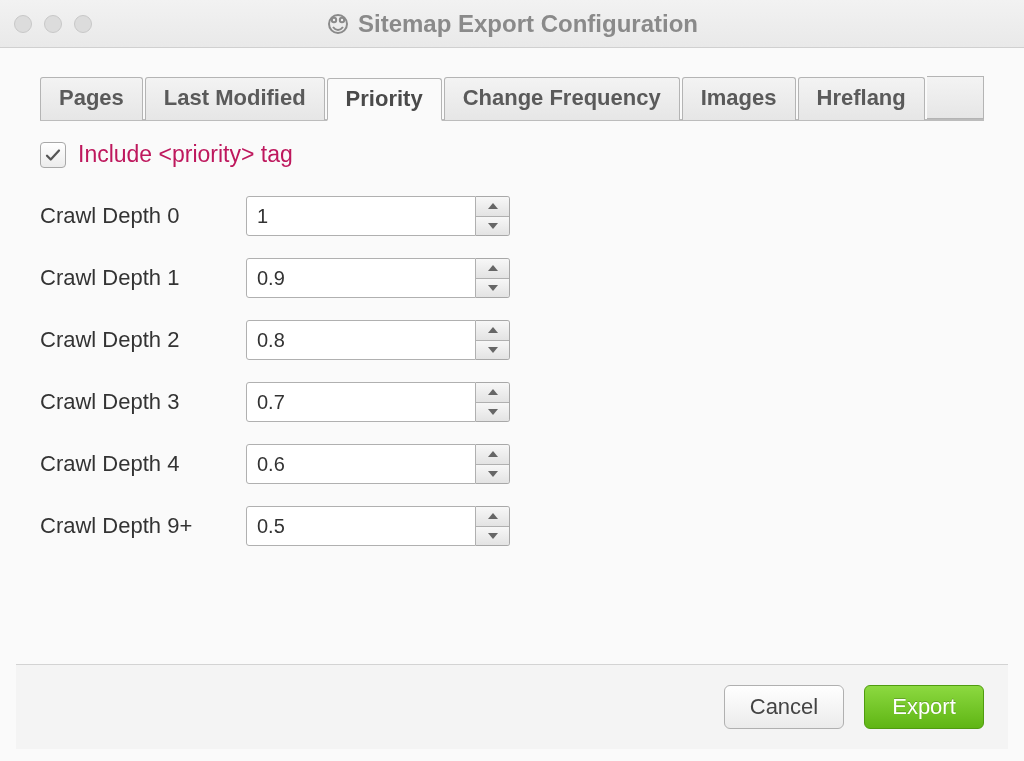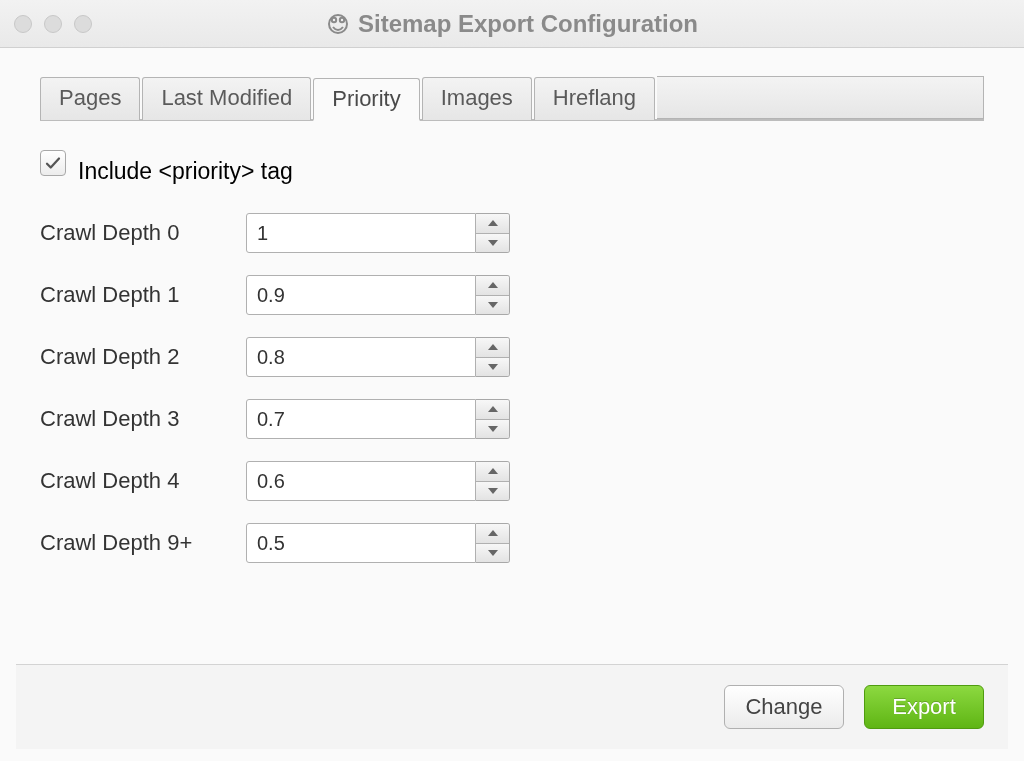--- a/index.html
+++ b/index.html
@@ -47,21 +47,21 @@
   .tabs {
     display: flex; align-items: stretch;
     border-bottom: 2px solid #bcbcbc;
     margin: 0 24px;
   }
   .tab {
     border: 1px solid #b4b4b4;
     border-bottom: none;
     background: linear-gradient(#f3f3f3,#e6e6e6);
     padding: 7px 18px;
-    font-size: 22px; font-weight: 400; color: #5a5a5a;
+    font-size: 22px; font-weight: 700; color: #5a5a5a;
     margin-right: 2px;
     border-radius: 3px 3px 0 0;
     cursor: pointer;
     position: relative;
     top: 1px;
   }
   .tab.active {
     background: #fafafa;
     border-bottom: 2px solid #fafafa;
     top: 2px;
@@ -85,21 +85,21 @@
     margin-bottom: 28px;
   }
   .chk {
     width: 26px; height: 26px;
     border: 1px solid #a8a8a8; border-radius: 4px;
     background: linear-gradient(#fff,#ececec);
     display: flex; align-items: center; justify-content: center;
     cursor: pointer;
   }
   .chk svg { width: 18px; height: 18px; color: #555; }
-  .chk-label { font-size: 23px; color: #000000; margin-top: 17px; }
+  .chk-label { font-size: 23px; color: #be185d; }
 
   .field-row {
     display: flex; align-items: center; gap: 36px;
     margin-bottom: 22px;
   }
   .field-label {
     width: 170px;
     font-size: 22px; color: #333;
   }
   .spinner {
@@ -181,20 +181,21 @@
       <span class="title-text">Sitemap Export Configuration</span>
     </div>
   </div>
 
   <div class="content">
 
     <div class="tabs">
       <div class="tab">Pages</div>
       <div class="tab">Last Modified</div>
       <div class="tab active">Priority</div>
+      <div class="tab">Change Frequency</div>
       <div class="tab">Images</div>
       <div class="tab">Hreflang</div>
       <div class="tab-filler"></div>
     </div>
 
     <div class="panel">
 
       <div class="checkbox-row">
         <div class="chk">
           <svg viewBox="0 0 24 24" fill="none" stroke="currentColor" stroke-width="3" stroke-linecap="round" stroke-linejoin="round">
@@ -314,18 +315,18 @@
                   <polygon points="1,1 11,1 6,7" fill="#666"></polygon>
                 </svg>
               </div>
           </div>
         </div>
       </div>
 
     </div>
 
     <div class="footer">
-      <div class="btn btn-default">Change</div>
+      <div class="btn btn-default">Cancel</div>
       <div class="btn btn-primary">Export</div>
     </div>
 
   </div>
 </div>
 
 </body></html>

